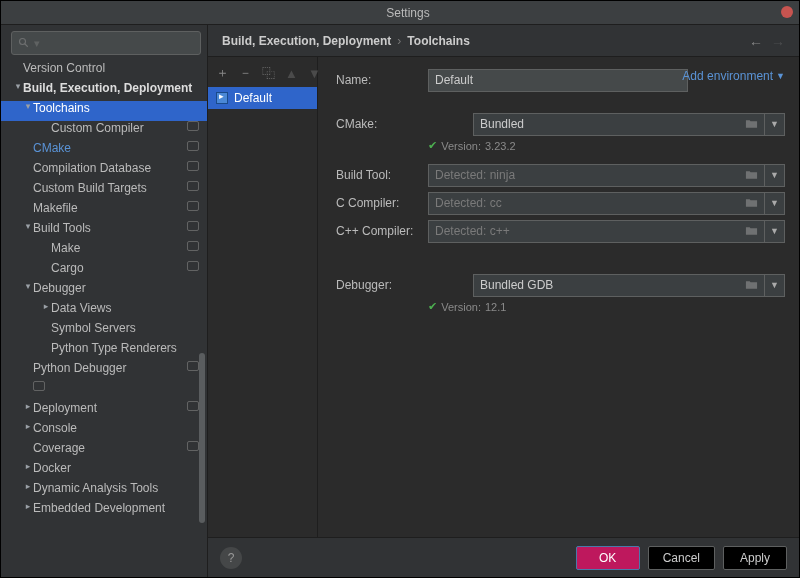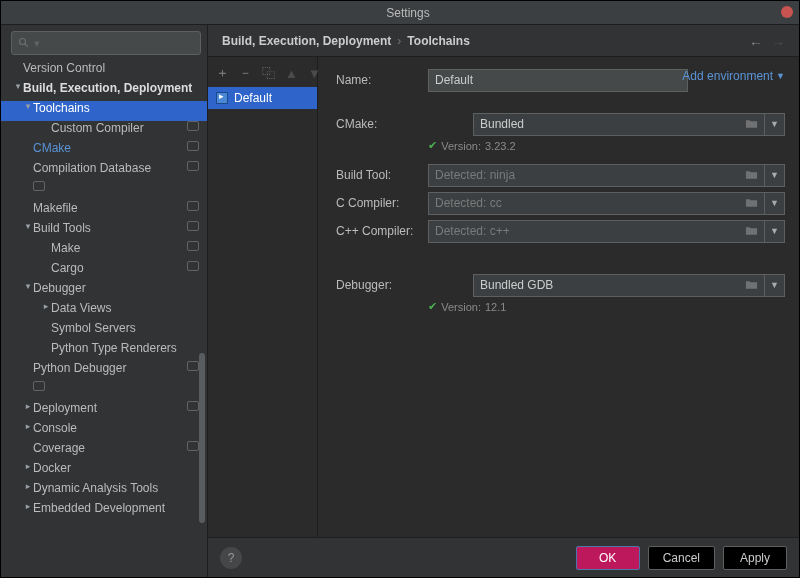--- a/index.html
+++ b/index.html
@@ -103,20 +103,21 @@
             <span class="lbl">CMake</span>
             <span class="badge"></span>
           </div>
           <div class="node d1">
             <span class="arr"></span>
             <span class="lbl">Compilation Database</span>
             <span class="badge"></span>
           </div>
           <div class="node d1">
             <span class="arr"></span>
+            <span class="lbl">Custom Build Targets</span>
             <span class="badge"></span>
           </div>
           <div class="node d1">
             <span class="arr"></span>
             <span class="lbl">Makefile</span>
             <span class="badge"></span>
           </div>
           <div class="node d1">
             <span class="arr">▾</span>
             <span class="lbl">Build Tools</span>

